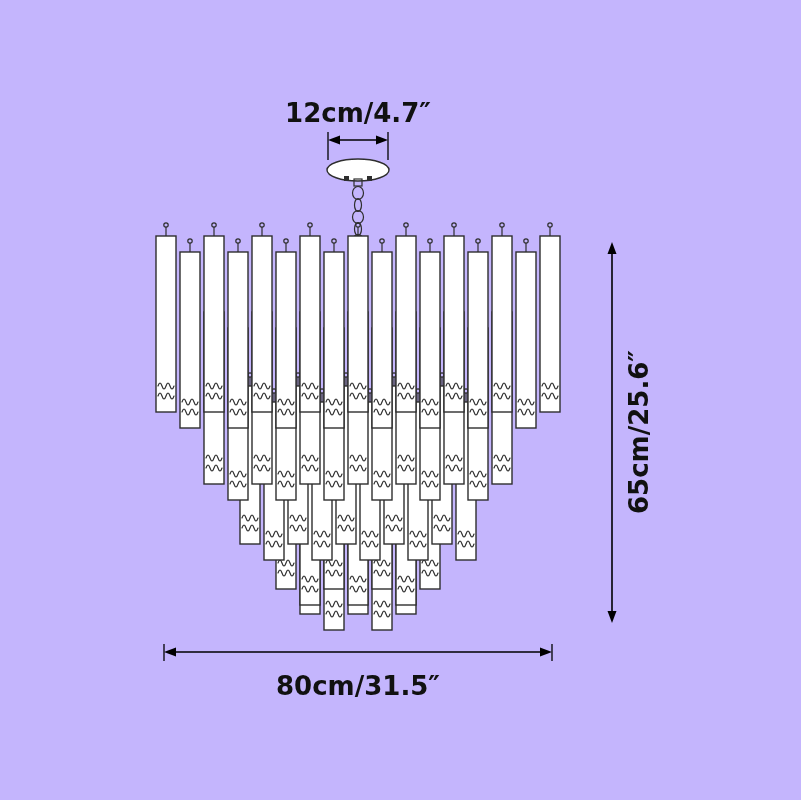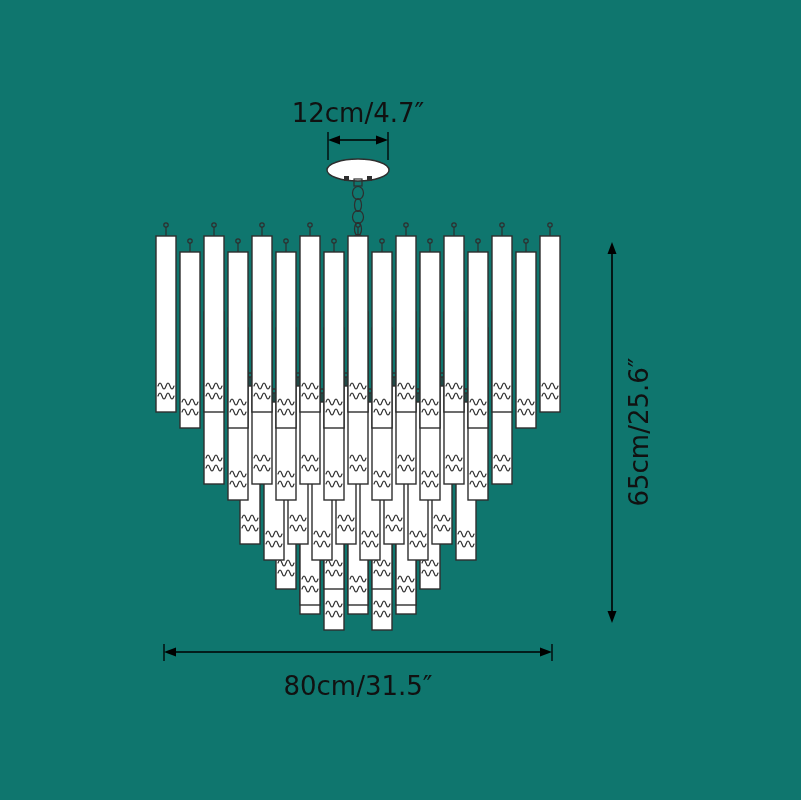--- a/index.html
+++ b/index.html
@@ -1,21 +1,22 @@
 <!DOCTYPE html>
 <html><head>
 <meta charset="utf-8">
 <style>
   html,body{margin:0;padding:0;background:#ffffff;}
   .stage{
     position:relative;
     width:801px;height:800px;
-    background:#0f766e;
+    background:#c4b5fd;
     overflow:hidden;
     font-family:"DejaVu Sans","Liberation Sans",sans-serif;
+    font-weight:bold;
   }
   svg{display:block}
   .tube{fill:#ffffff;stroke:#2e2e2e;stroke-width:1.4;}
   .ln{stroke:#2e2e2e;stroke-width:1.2;fill:none;stroke-linecap:round;}
   .dimline{stroke:#000000;stroke-width:1.6;fill:none;}
   .extline{stroke:#000000;stroke-width:1.3;fill:none;}
   .arrowhead{fill:#000000;stroke:none;}
   .dimtext{
     font-family:"DejaVu Sans","Liberation Sans",sans-serif;
     font-size:26px;

